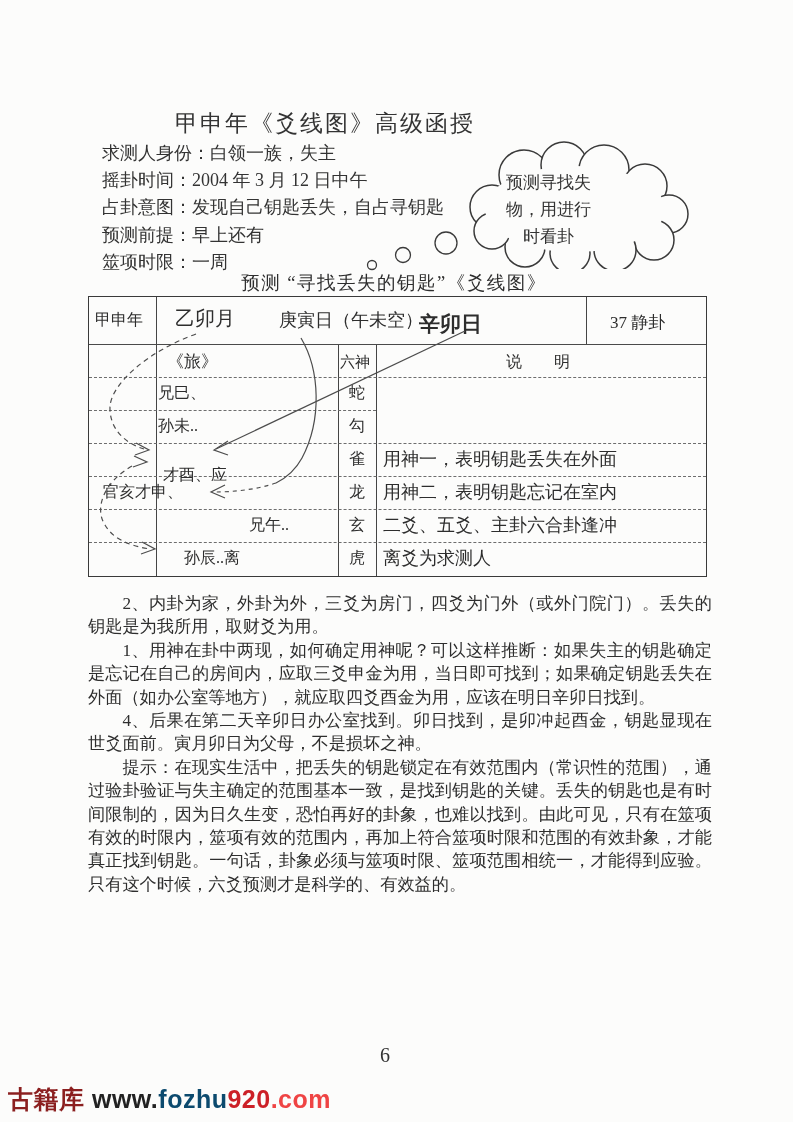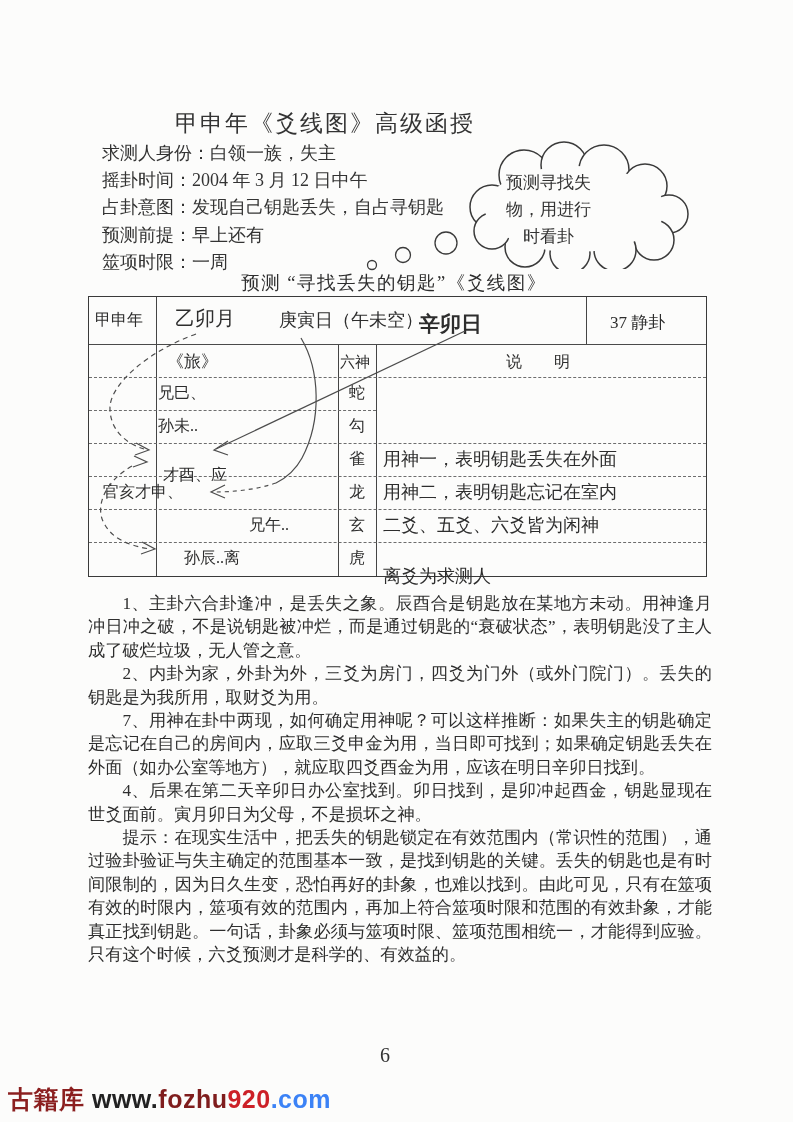--- a/index.html
+++ b/index.html
@@ -100,22 +100,22 @@
 
   <div class="tcell" style="left:260px;top:86px;">蛇</div>
   <div class="tcell" style="left:260px;top:119px;">勾</div>
   <div class="tcell" style="left:260px;top:152px;">雀</div>
   <div class="tcell" style="left:260px;top:185px;">龙</div>
   <div class="tcell" style="left:260px;top:218px;">玄</div>
   <div class="tcell" style="left:260px;top:251px;">虎</div>
 
   <div class="tcell note" style="left:294px;top:150px;">用神一，表明钥匙丢失在外面</div>
   <div class="tcell note" style="left:294px;top:183px;">用神二，表明钥匙忘记在室内</div>
-  <div class="tcell note" style="left:294px;top:216px;">二爻、五爻、六爻皆为闲神</div>
-  <div class="tcell note" style="left:294px;top:249px;margin-top:18px;">离爻为求测人</div>
+  <div class="tcell note" style="left:294px;top:216px;">二爻、五爻、主卦六合卦逢冲</div>
+  <div class="tcell note" style="left:294px;top:249px;">离爻为求测人</div>
 </div>
 
 <svg class="abs" id="overlay" width="793" height="1122" viewBox="0 0 793 1122">
   <g fill="#fcfcfb" stroke="#3a3a3a" stroke-width="1.3">
     <circle cx="446" cy="243" r="11"></circle>
     <circle cx="403" cy="255" r="7.5"></circle>
     <circle cx="372" cy="265" r="4.5"></circle>
   </g>
   <g fill="none" stroke="#4c4c4c" stroke-width="1.2">
     <path d="M196,334 C146,352 112,384 110,406 C109,428 124,443 144,449" stroke-dasharray="5,4"></path>
@@ -125,24 +125,23 @@
     <path d="M142,542 L155,549 L141,554"></path>
     <path d="M301,338 C320,370 322,420 302,458 C296,469 288,477 276,483"></path>
     <path d="M276,483 C255,490 232,492 214,492" stroke-dasharray="4,4"></path>
     <path d="M225,485 L211,492 L225,498"></path>
     <path d="M465,331 L216,449"></path>
     <path d="M228,441 L214,450 L228,455"></path>
   </g>
 </svg>
 
 <div class="abs" id="analysis">
-  <p>1、主卦六合卦逢冲，是丢失之象。辰酉合是钥匙放在某地方未动。用神逢月冲日冲之破，不是说钥匙被冲烂，而是通过钥匙的“衰破状态”，表明钥匙没了主人成了破烂垃圾，无人管之意。</p>
   <p>2、内卦为家，外卦为外，三爻为房门，四爻为门外（或外门院门）。丢失的钥匙是为我所用，取财爻为用。</p>
-  <p>7、用神在卦中两现，如何确定用神呢？可以这样推断：如果失主的钥匙确定是忘记在自己的房间内，应取三爻申金为用，当日即可找到；如果确定钥匙丢失在外面（如办公室等地方），就应取四爻酉金为用，应该在明日辛卯日找到。</p>
+  <p>1、用神在卦中两现，如何确定用神呢？可以这样推断：如果失主的钥匙确定是忘记在自己的房间内，应取三爻申金为用，当日即可找到；如果确定钥匙丢失在外面（如办公室等地方），就应取四爻酉金为用，应该在明日辛卯日找到。</p>
   <p>4、后果在第二天辛卯日办公室找到。卯日找到，是卯冲起酉金，钥匙显现在世爻面前。寅月卯日为父母，不是损坏之神。</p>
   <p>提示：在现实生活中，把丢失的钥匙锁定在有效范围内（常识性的范围），通过验卦验证与失主确定的范围基本一致，是找到钥匙的关键。丢失的钥匙也是有时间限制的，因为日久生变，恐怕再好的卦象，也难以找到。由此可见，只有在筮项有效的时限内，筮项有效的范围内，再加上符合筮项时限和范围的有效卦象，才能真正找到钥匙。一句话，卦象必须与筮项时限、筮项范围相统一，才能得到应验。只有这个时候，六爻预测才是科学的、有效益的。</p>
 </div>
 
 <div class="abs nw" id="page-number">6</div>
 
 <div class="abs nw" id="watermark">
-  <span style="color: rgb(139, 31, 31); margin-top: 10px;">古籍库 </span><span style="color: rgb(34, 34, 34);">www.</span><span style="color: #7f1d1d;">fozhu</span><span style="color: rgb(204, 32, 39);">920</span><span style="color: #3b82f6;">.com</span>
+  <span style="color: rgb(139, 31, 31); margin-top: 10px;">古籍库 </span><span style="color: rgb(34, 34, 34);">www.</span><span style="color: #0c4a6e;">fozhu</span><span style="color: rgb(204, 32, 39);">920</span><span style="color: #ef4444;">.com</span>
 </div>
 
 </body></html>

